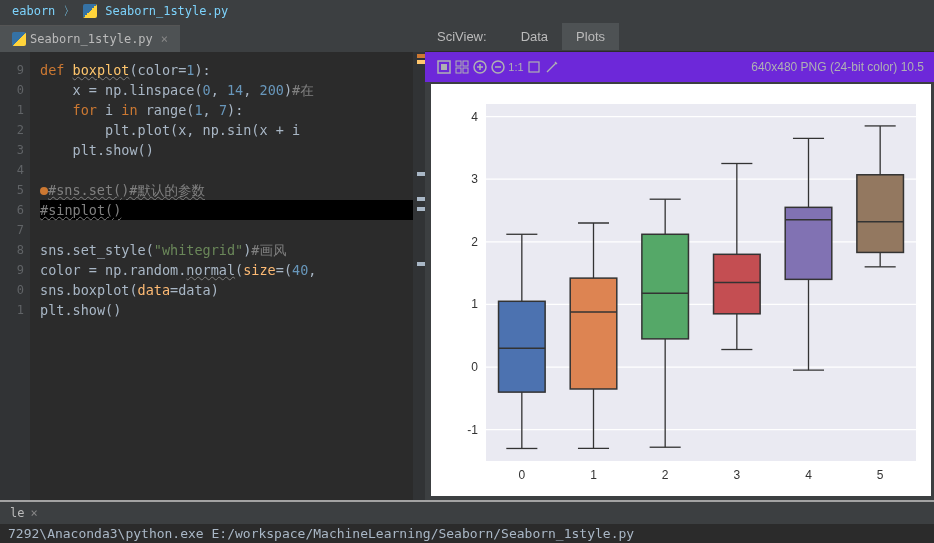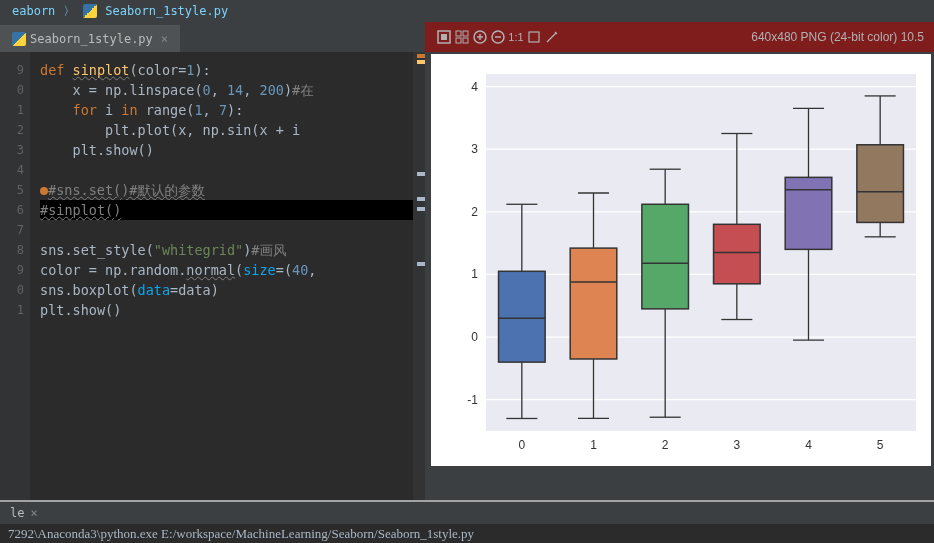--- a/index.html
+++ b/index.html
@@ -13,42 +13,42 @@
 .tab { background: #4e5254; padding: 6px 12px; display: flex; align-items: center; font-size: 12px; color: #bbb; border-top: 1px solid #555; }
 .tab .close { margin-left: 8px; color: #888; }
 .editor { display: flex; flex: 1; background: #2b2b2b; position: relative; }
 .gutter { width: 30px; background: #313335; text-align: right; padding: 8px 6px 0 0; color: #606366; font-size: 12px; line-height: 20px; }
 .code { flex: 1; padding: 8px 0 0 10px; font-size: 13.5px; line-height: 20px; white-space: pre; position: relative; }
 .kw { color: #cc7832; }
 .fn { color: #ffc66d; }
 .num { color: #6897bb; }
 .str { color: #6a8759; }
 .comment { color: #808080; }
-.param { color: #0ea5e9; margin-top: 27px; }
+.param { color: #fdba74; margin-top: 27px; }
 .wavy { text-decoration: underline wavy #808080; text-decoration-thickness: 1px; }
 .current-line { background: #000000; display: inline-block; width: 100%; }
 .minimap { position: absolute; right: 0; top: 0; width: 12px; height: 100%; background: #313335; }
 .minimap-mark { position: absolute; right: 0; width: 8px; height: 4px; }
 
 .sciview { flex: 1; background: #3c3f41; display: flex; flex-direction: column; }
 .sv-tabs { height: 30px; display: flex; align-items: center; padding: 0 12px; background: #3c3f41; border-bottom: 1px solid #2b2b2b; }
 .sv-title { color: #bbb; margin-right: 20px; font-family: sans-serif; font-size: 13px; }
 .sv-tab { padding: 6px 14px; color: #bbb; font-family: sans-serif; font-size: 13px; }
 .sv-tab.active { background: #4e5254; }
-.sv-toolbar { height: 30px; display: flex; align-items: center; padding: 0 10px; background: #7f1d1d; }
+.sv-toolbar { height: 30px; display: flex; align-items: center; padding: 0 10px; background: #6d28d9; }
 .sv-toolbar .icon { width: 18px; height: 18px; display: flex; align-items: center; justify-content: center; color: #afb1b3; font-size: 14px; }
 .sv-info { margin-left: auto; color: #afb1b3; font-family: sans-serif; font-size: 12px; }
 .plot-area { flex: 1; background: #3c3f41; padding: 2px 0 0 6px; }
 .plot { background: #fff; width: 500px; height: 412px; position: relative; }
 .plot svg { width: 100%; height: 100%; }
 
 .console { height: 43px; background: #2b2b2b; border-top: 2px solid #a3a3a3; }
 .console-tab { height: 22px; background: #3c3f41; padding: 3px 10px; font-size: 12px; color: #bbb; display: flex; align-items: center; }
 .console-tab .close { margin-left: 6px; color: #888; }
-.console-text { padding: 2px 8px; font-size: 13px; color: #a9b7c6; white-space: nowrap; overflow: hidden; font-family: Liberation Serif, serif; }
+.console-text { padding: 2px 8px; font-size: 13px; color: #a9b7c6; white-space: nowrap; overflow: hidden; }
 </style>
 </head>
 <body>
 
 <div class="breadcrumb">
   <span>eaborn</span>
   <span>〉</span>
   <span class="py-icon"></span>
   <span>Seaborn_1style.py</span>
 </div>
@@ -71,21 +71,21 @@
           <div>3</div>
           <div>4</div>
           <div>5</div>
           <div>6</div>
           <div>7</div>
           <div>8</div>
           <div>9</div>
           <div>0</div>
           <div>1</div>
         </div>
-      <div class="code"><span class="kw">def </span><span class="fn wavy">sinplot</span><span>(color=</span><span class="num">1</span><span>):</span>
+      <div class="code"><span class="kw">def </span><span class="fn wavy">boxplot</span><span>(color=</span><span class="num">1</span><span>):</span>
 <span>    x = np.linspace(</span><span class="num">0</span><span>, </span><span class="num">14</span><span>, </span><span class="num">200</span><span>)</span><span class="comment">#在</span>
 <span>    </span><span class="kw">for </span><span>i </span><span class="kw">in </span><span>range(</span><span class="num">1</span><span>, </span><span class="num">7</span><span>):</span>
 <span>        plt.plot(x</span><span>, </span><span>np.sin(x + i</span>
 <span>    plt.show()</span>
 
 <span style="display:inline-block;width:8px;height:8px;background:#cc7832;border-radius:50%;vertical-align:middle"></span><span class="comment wavy">#sns.set()#默认的参数</span>
 <span class="current-line"><span class="comment wavy">#sinplot()</span></span>
 
 <span>sns.set_style(</span><span class="str">"whitegrid"</span><span>)</span><span class="comment">#画风</span>
 <span>color = np.random.</span><span class="wavy">normal</span><span>(</span><span class="param">size</span><span>=(</span><span class="num">40</span><span>,</span>
@@ -97,20 +97,25 @@
         <div class="minimap-mark" style="top:120px;background:#a9b7c6"></div>
         <div class="minimap-mark" style="top:145px;background:#a9b7c6"></div>
         <div class="minimap-mark" style="top:155px;background:#a9b7c6"></div>
         <div class="minimap-mark" style="top:210px;background:#a9b7c6"></div>
       </div>
       </div>
     </div>
   </div>
 
   <div class="sciview">
+    <div class="sv-tabs">
+      <span class="sv-title">SciView:</span>
+      <span class="sv-tab">Data</span>
+      <span class="sv-tab active">Plots</span>
+    </div>
     <div class="sv-toolbar">
       <span class="icon">
           <svg width="14" height="14" viewBox="0 0 14 14">
             <rect x="1" y="1" width="12" height="12" fill="none" stroke="#afb1b3" stroke-width="1.5"></rect>
             <rect x="4" y="4" width="6" height="6" fill="#afb1b3"></rect>
           </svg>
         </span>
       <span class="icon">
           <svg width="14" height="14" viewBox="0 0 14 14">
             <rect x="1" y="1" width="5" height="5" fill="none" stroke="#afb1b3"></rect>

